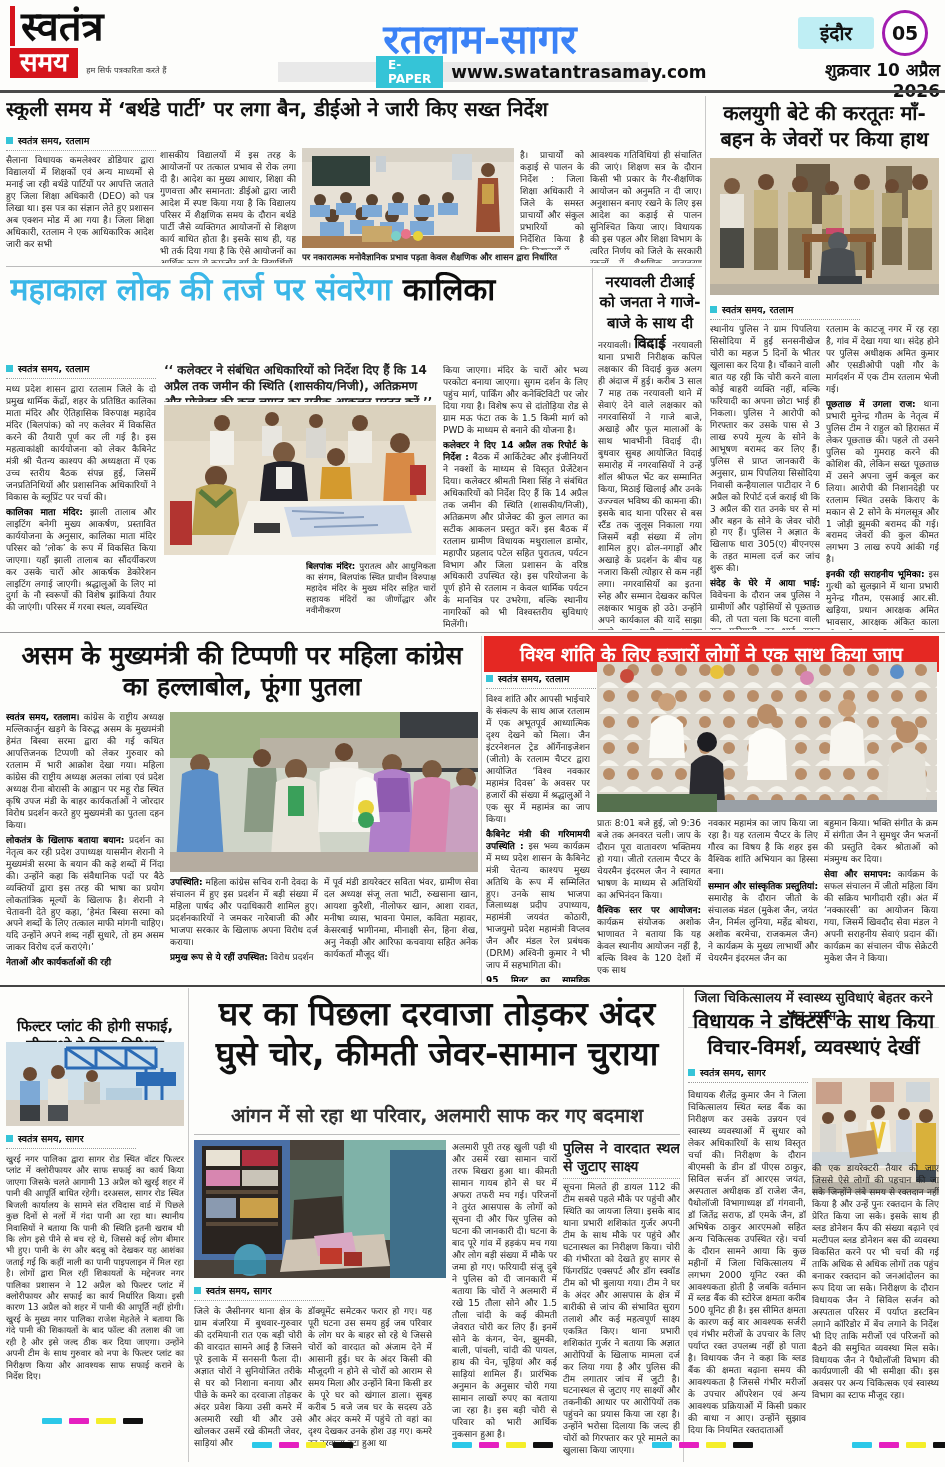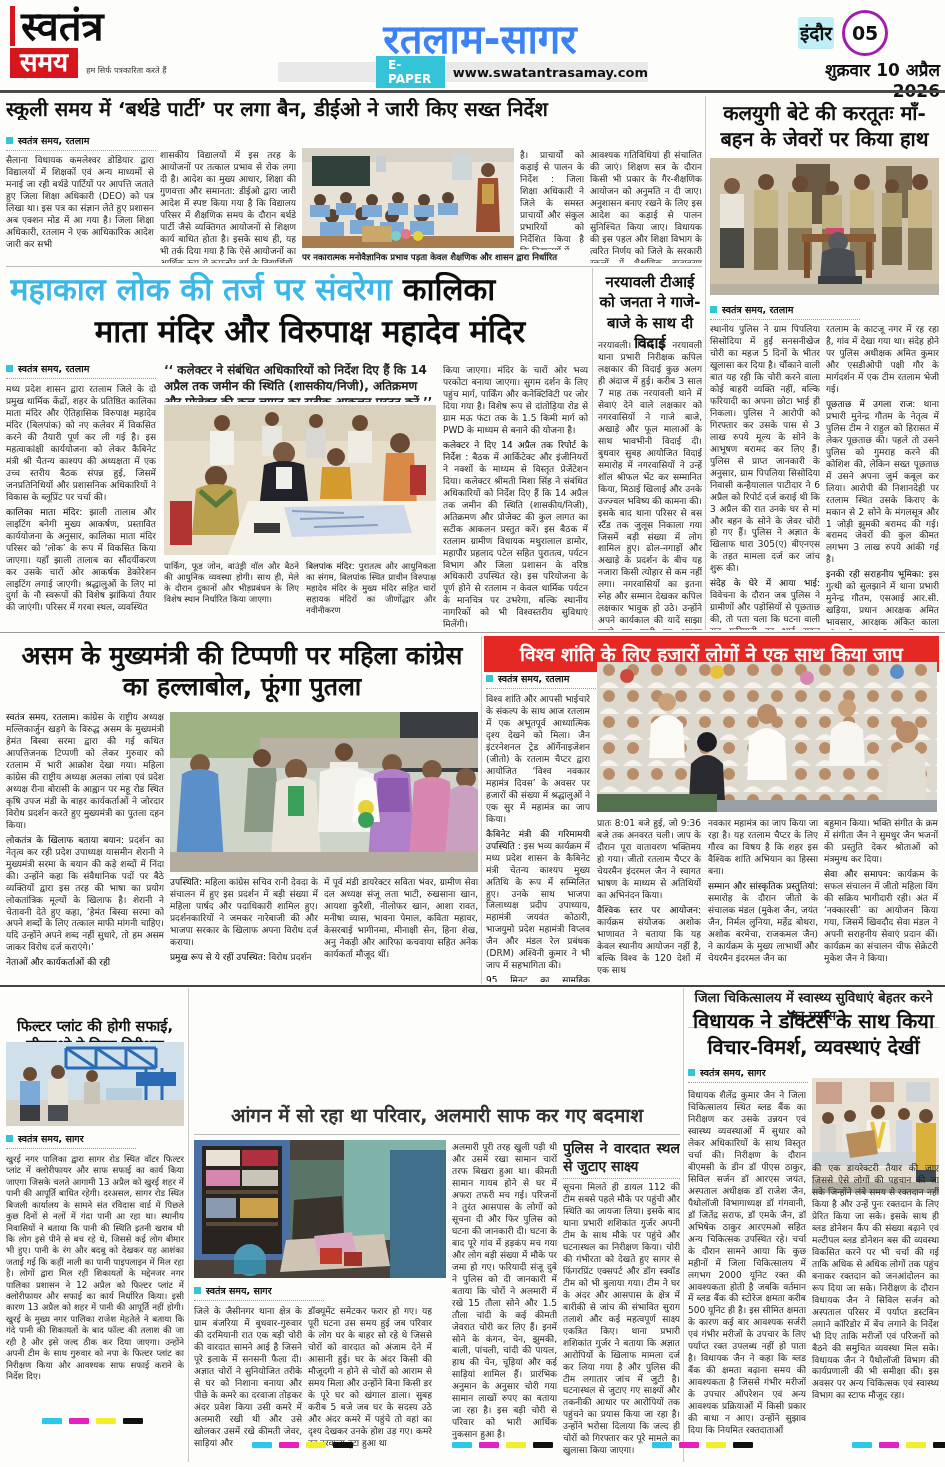--- a/index.html
+++ b/index.html
@@ -3,21 +3,21 @@
 <meta charset="utf-8">
 <style>
   html,body{margin:0;padding:0;background:#888;}
   #page{position:relative;width:945px;height:1467px;background:#fdfdfb;margin:0 auto;
         font-family:"DejaVu Sans","Liberation Sans",sans-serif;color:#1a1a1a;overflow:hidden;}
   .abs{position:absolute;}
   .hl{font-weight:bold;color:#111;line-height:1.12;}
   .center{text-align:center;}
   .col{position:absolute;font-size:9px;line-height:1.33;text-align:justify;overflow:hidden;color:#222;}
   .col p{margin:0 0 3px 0;}
-  .rh{font-weight:normal;color:#000;}
+  .rh{font-weight:bold;color:#000;}
   .byline{position:absolute;font-size:9.5px;font-weight:bold;color:#111;display:flex;align-items:center;gap:5px;
           border-bottom:1px dotted #999;padding-bottom:3px;}
   .bymark{width:7px;height:7px;background:#35c4d7;display:inline-block;}
   .vdiv{position:absolute;width:1px;background:#c9c9c9;}
   .hdiv{position:absolute;height:1px;background:#bbb;}
   .photo{position:absolute;overflow:hidden;background:#ddd;}
   .photo svg{display:block;}
   .caption{position:absolute;font-size:8.5px;font-weight:bold;color:#222;overflow:hidden;}
   .cmyk{position:absolute;display:flex;gap:7px;}
   .cmyk i{width:20px;height:6px;border-radius:1px;display:block;}
@@ -34,25 +34,25 @@
     <div style="display:flex;align-items:flex-end;gap:8px;margin-top:2px;">
       <div style="background:#d6151c;color:#fff;font-weight:bold;font-size:26px;padding:0 10px;line-height:1.15;">समय</div>
       <div style="font-size:8px;color:#333;padding-bottom:3px;">हम सिर्फ पत्रकारिता करते हैं</div>
     </div>
   </div>
 
   <div class="abs center" style="left:330px;top:10px;width:300px;font-size:40px;font-weight:bold;color:#3b82f6;">रतलाम-सागर</div>
 
   <div class="abs" style="left:278px;top:62px;width:370px;height:20px;background:#e9e9e9;display:flex;align-items:center;">
     <span style="background:#35c4d7;color:#fff;font-weight:bold;font-size:12px;padding:2px 12px;margin-left:98px;">E-PAPER</span>
-    <span style="font-size:13px;color:#111;margin-left:8px;font-weight:bold;">www.swatantrasamay.com</span>
+    <span style="font-size:17px;color:#111;margin-left:8px;font-weight:bold;">www.swatantrasamay.com</span>
   </div>
 
   <div class="abs" style="left:798px;top:10px;width:140px;display:flex;align-items:center;gap:8px;">
-    <span style="background:#bfeef4;color:#111;font-weight:bold;font-size:19px;padding:3px 2px;border-radius:3px;">इंदौर</span>
+    <span style="background:#bfeef4;color:#111;font-weight:bold;font-size:19px;padding:3px 22px;border-radius:3px;">इंदौर</span>
     <span style="width:40px;height:40px;border-radius:50%;background:#fff;border:3px solid #a21caf;display:flex;align-items:center;justify-content:center;font-size:19px;font-weight:bold;color:#111;">05</span>
   </div>
   <div class="abs" style="left:775px;top:58px;width:165px;font-size:17px;font-weight:bold;color:#111;text-align:right;">शुक्रवार 10 अप्रैल 2026</div>
 
   <div class="abs" style="left:0;top:90px;width:945px;height:3px;background:#4a4a4a;"></div>
 
   <div class="abs hl nowrap" style="left:6px;top:98px;width:698px;font-size:20px;overflow:hidden;">स्कूली समय में ‘बर्थडे पार्टी’ पर लगा बैन, डीईओ ने जारी किए सख्त निर्देश</div>
 
   <div class="byline" style="left:6px;top:134px;width:150px;">
     <span class="bymark"></span>
@@ -176,21 +176,20 @@
   </div>
   <div class="col" style="left:826px;top:324px;width:113px;height:306px;">
     <p>रतलाम के काटजू नगर में रह रहा है, गांव में देखा गया था। संदेह होने पर पुलिस अधीक्षक अमित कुमार और एसडीओपी पक्षी गौर के मार्गदर्शन में एक टीम रतलाम भेजी गई।</p>
     <p><b class="rh">पूछताछ में उगला राज:</b> <span>थाना प्रभारी मुनेन्द्र गौतम के नेतृत्व में पुलिस टीम ने राहुल को हिरासत में लेकर पूछताछ की। पहले तो उसने पुलिस को गुमराह करने की कोशिश की, लेकिन सख्त पूछताछ में उसने अपना जुर्म कबूल कर लिया। आरोपी की निशानदेही पर रतलाम स्थित उसके किराए के मकान से 2 सोने के मंगलसूत्र और 1 जोड़ी झुमकी बरामद की गई। बरामद जेवरों की कुल कीमत लगभग 3 लाख रुपये आंकी गई है।</span></p>
     <p><b class="rh">इनकी रही सराहनीय भूमिका:</b> <span>इस गुत्थी को सुलझाने में थाना प्रभारी मुनेन्द्र गौतम, एसआई आर.सी. खड़िया, प्रधान आरक्षक अमित भावसार, आरक्षक अंकित काला और दीपक पाटीदार की मुख्य भूमिका रही। आरोपी को गिरफ्तार कर न्यायालय में पेश किया गया है।</span></p>
   </div>
 
   <div class="abs hl nowrap" style="left:10px;top:272px;width:690px;font-size:31px;overflow:hidden;">
     <span style="color:#3bb7e8;">महाकाल लोक की तर्ज पर संवरेगा</span><span style="color:#0d0d0d;"> कालिका</span>
   </div>
-  <div class="abs hl center nowrap" style="left:10px;top:314px;width:600px;font-size:31px;overflow:hidden;color:#0d0d0d;">माता मंदिर और विरुपाक्ष महादेव मंदिर</div>
 
   <div class="byline" style="left:6px;top:362px;width:150px;">
     <span class="bymark"></span>
     <span>स्वतंत्र समय, रतलाम</span>
   </div>
 
   <div class="col" style="left:6px;top:384px;width:150px;height:246px;">
     <p>मध्य प्रदेश शासन द्वारा रतलाम जिले के दो प्रमुख धार्मिक केंद्रों, शहर के प्रतिष्ठित कालिका माता मंदिर और ऐतिहासिक विरुपाक्ष महादेव मंदिर (बिलपांक) को नए कलेवर में विकसित करने की तैयारी पूर्ण कर ली गई है। इस महत्वाकांक्षी कार्ययोजना को लेकर कैबिनेट मंत्री श्री चैतन्य काश्यप की अध्यक्षता में एक उच्च स्तरीय बैठक संपन्न हुई, जिसमें जनप्रतिनिधियों और प्रशासनिक अधिकारियों ने विकास के ब्लूप्रिंट पर चर्चा की।</p>
     <p><b class="rh">कालिका माता मंदिर:</b> <span>झाली तालाब और लाइटिंग बनेगी मुख्य आकर्षण, प्रस्तावित कार्ययोजना के अनुसार, कालिका माता मंदिर परिसर को ‘लोक’ के रूप में विकसित किया जाएगा। यहाँ झाली तालाब का सौंदर्यीकरण कर उसके चारों ओर आकर्षक डेकोरेशन लाइटिंग लगाई जाएगी। श्रद्धालुओं के लिए मां दुर्गा के नौ स्वरूपों की विशेष झांकियां तैयार की जाएंगी। परिसर में गरबा स्थल, व्यवस्थित</span></p>
   </div>
@@ -231,23 +230,20 @@
       </g>
       <path d="M84 96 L272 96 L272 150 L64 150 Z" fill="#f4f1e8"></path>
       <path d="M120 102 L240 100 L248 128 L128 132 Z" fill="#cdd8e8"></path>
       <path d="M128 106 L180 108 M136 114 L200 112 M150 122 L214 120" stroke="#8aa0c0" stroke-width="2" fill="none"></path>
       <rect x="90" y="118" width="26" height="10" fill="#3a3a3a"></rect>
       <rect x="6" y="96" width="22" height="44" fill="#b23430"></rect>
       <rect x="246" y="60" width="16" height="30" fill="#b23430"></rect>
     </svg>
   </div>
 
-  <div class="caption" style="left:164px;top:560px;width:135px;height:70px;font-weight:normal;text-align:justify;">
-    <span>पार्किंग, फूड जोन, बाउंड्री वॉल और बैठने की आधुनिक व्यवस्था होगी। साथ ही, मेले के दौरान दुकानों और भीड़प्रबंधन के लिए विशेष स्थान निर्धारित किया जाएगा।</span>
-  </div>
   <div class="caption" style="left:306px;top:560px;width:130px;height:70px;font-weight:normal;text-align:justify;">
     <b class="rh">बिलपांक मंदिर:</b> <span>पुरातत्व और आधुनिकता का संगम, बिलपांक स्थित प्राचीन विरुपाक्ष महादेव मंदिर के मुख्य मंदिर सहित चारों सहायक मंदिरों का जीर्णोद्धार और नवीनीकरण</span>
   </div>
 
   <div class="col" style="left:443px;top:365px;width:145px;height:265px;">
     <p>किया जाएगा। मंदिर के चारों ओर भव्य परकोटा बनाया जाएगा। सुगम दर्शन के लिए पहुंच मार्ग, पार्किंग और कनेक्टिविटी पर जोर दिया गया है। विशेष रूप से दांतोड़िया रोड से ग्राम मऊ फंटा तक के 1.5 किमी मार्ग को PWD के माध्यम से बनाने की योजना है।</p>
     <p><b class="rh">कलेक्टर ने दिए 14 अप्रैल तक रिपोर्ट के निर्देश :</b> <span>बैठक में आर्किटेक्ट और इंजीनियरों ने नक्शों के माध्यम से विस्तृत प्रेजेंटेशन दिया। कलेक्टर श्रीमती मिशा सिंह ने संबंधित अधिकारियों को निर्देश दिए हैं कि 14 अप्रैल तक जमीन की स्थिति (शासकीय/निजी), अतिक्रमण और प्रोजेक्ट की कुल लागत का सटीक आकलन प्रस्तुत करें। इस बैठक में रतलाम ग्रामीण विधायक मथुरालाल डामोर, महापौर प्रहलाद पटेल सहित पुरातत्व, पर्यटन विभाग और जिला प्रशासन के वरिष्ठ अधिकारी उपस्थित रहे। इस परियोजना के पूर्ण होने से रतलाम न केवल धार्मिक पर्यटन के मानचित्र पर उभरेगा, बल्कि स्थानीय नागरिकों को भी विश्वस्तरीय सुविधाएं मिलेंगी।</span></p>
   </div>
 
   <div class="vdiv" style="left:592px;top:268px;height:362px;"></div>
@@ -403,20 +399,21 @@
 
   <div class="cmyk" style="left:42px;top:1418px;">
     <i style="background:#2cc8e8;"></i>
       <i style="background:#e520c0;"></i>
       <i style="background:#f4ee2a;"></i>
       <i style="background:#111;"></i>
   </div>
 
   <div class="vdiv" style="left:188px;top:988px;height:474px;"></div>
 
+  <div class="abs hl center" style="left:194px;top:994px;width:486px;font-size:33px;line-height:1.2;">घर का पिछला दरवाजा तोड़कर अंदर घुसे चोर, कीमती जेवर-सामान चुराया</div>
   <div class="abs center" style="left:194px;top:1102px;width:486px;font-size:19px;font-weight:bold;color:#333;border-bottom:1px solid #bbb;padding-bottom:6px;">आंगन में सो रहा था परिवार, अलमारी साफ कर गए बदमाश</div>
 
   <div class="photo" style="left:194px;top:1140px;width:252px;height:138px;">
     <svg width="252" height="138" viewBox="0 0 252 138">
       <rect width="252" height="138" fill="#4a423a"></rect>
       <rect x="150" y="0" width="102" height="100" fill="#7fb2a8"></rect>
       <rect x="196" y="10" width="56" height="128" fill="#3f6f8a"></rect>
       <rect x="0" y="0" width="96" height="120" fill="#4a6fa5"></rect>
       <rect x="8" y="6" width="80" height="108" fill="#2a2420"></rect>
       <g>

